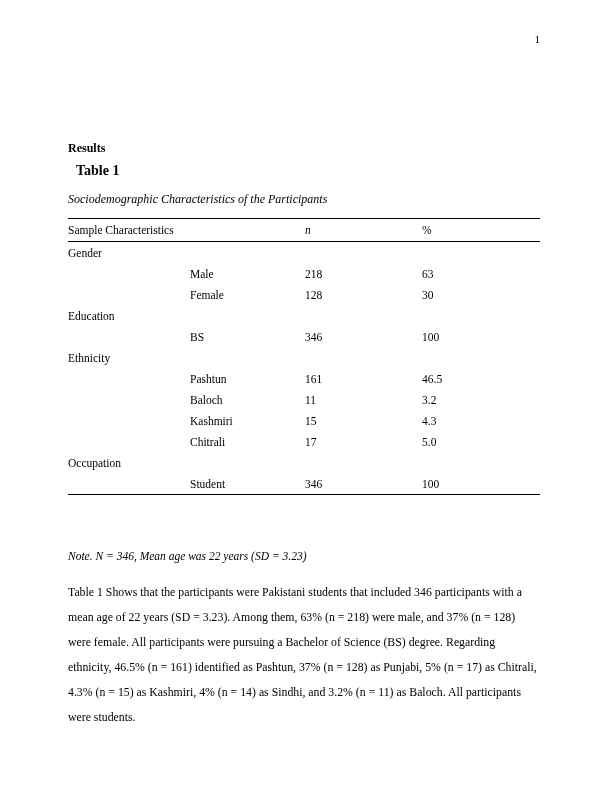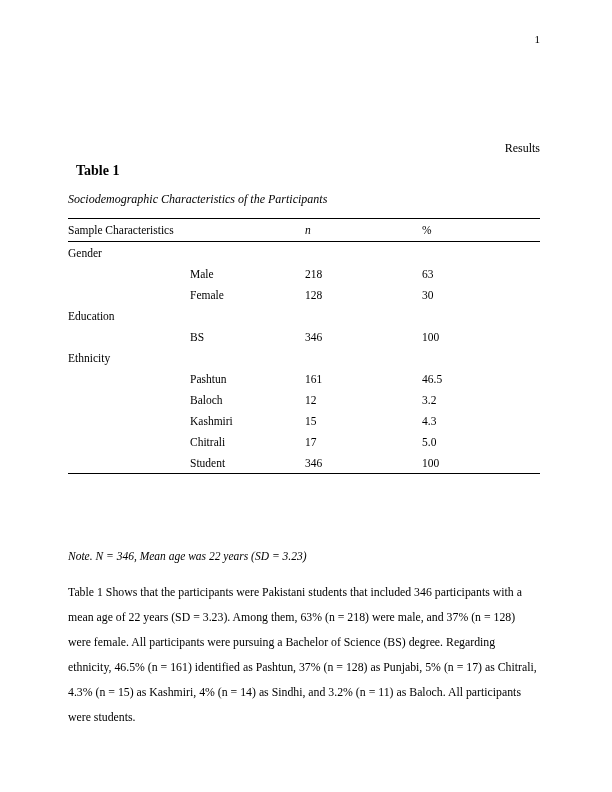--- a/index.html
+++ b/index.html
@@ -27,23 +27,23 @@
     top: 33px;
     font-size: 11px;
     line-height: 13px;
     text-align: right;
   }
   .section-heading {
     position: absolute;
     left: 68px;
     top: 141px;
     width: 472px;
-    text-align: right;
+    text-align: left;
     font-size: 12px;
-    font-weight: normal;
+    font-weight: bold;
     line-height: 15px;
   }
   .table-label {
     position: absolute;
     left: 76px;
     top: 163px;
     font-size: 14px;
     font-weight: bold;
     line-height: 15px;
   }
@@ -180,35 +180,41 @@
           </tr>
           <tr>
             <td class="cat-cell"></td>
             <td class="sub-cell">Pashtun</td>
             <td>161</td>
             <td>46.5</td>
           </tr>
           <tr>
             <td class="cat-cell"></td>
             <td class="sub-cell">Baloch</td>
-            <td>12</td>
+            <td>11</td>
             <td>3.2</td>
           </tr>
           <tr>
             <td class="cat-cell"></td>
             <td class="sub-cell">Kashmiri</td>
             <td>15</td>
             <td>4.3</td>
           </tr>
           <tr>
             <td class="cat-cell"></td>
             <td class="sub-cell">Chitrali</td>
             <td>17</td>
             <td>5.0</td>
           </tr>
+          <tr>
+            <td class="cat-cell">Occupation</td>
+            <td class="sub-cell"></td>
+            <td></td>
+            <td></td>
+          </tr>
           <tr class="rule-bottom">
             <td class="cat-cell"></td>
             <td class="sub-cell">Student</td>
             <td>346</td>
             <td>100</td>
           </tr>
         </tbody>
     </table>
   </div>
 

